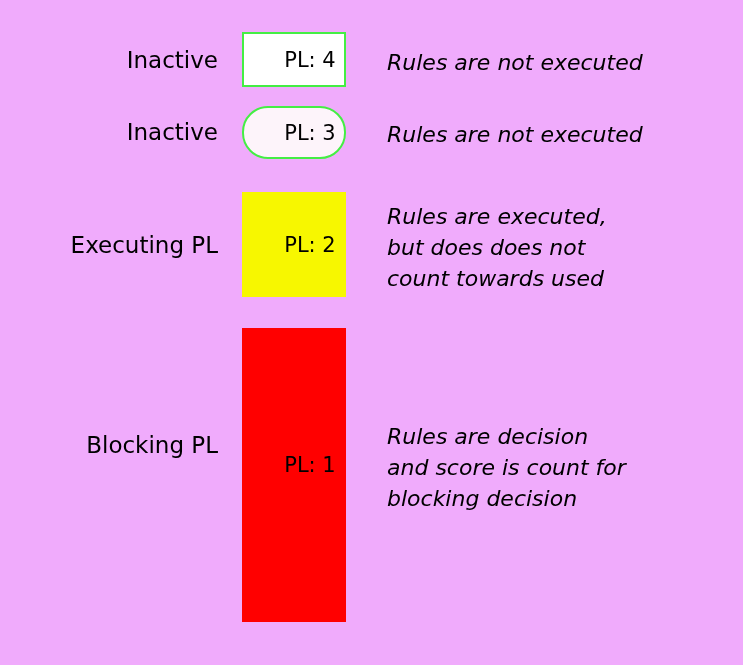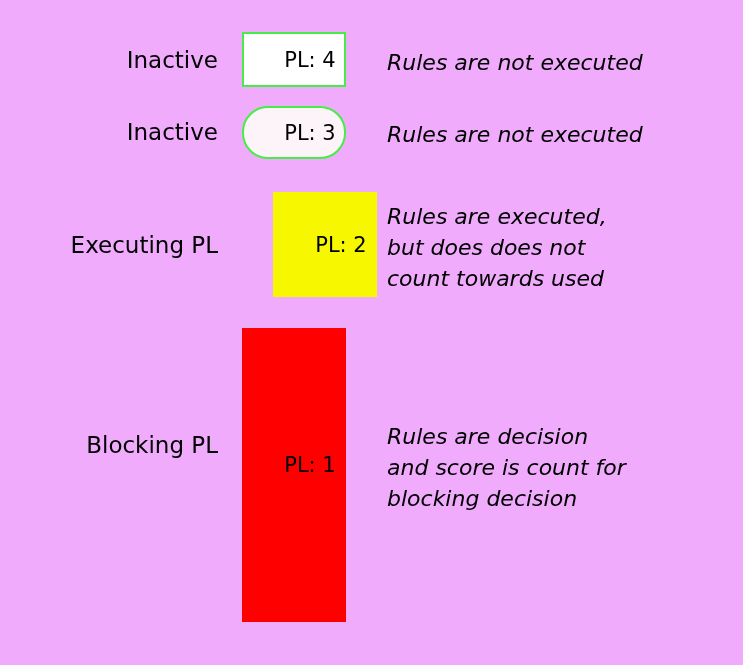--- a/index.html
+++ b/index.html
@@ -90,21 +90,21 @@
   <div class="pl-box bordered" style="top:106px; height:53px; background:#fdf4fa; border-color:#44ee44;border-radius:26px;">
     <span class="pl-box-label" style="top:50%;">PL: 3</span>
   </div>
 
   <div class="desc" style="top:119px;">
     <span class="desc-line">Rules are not executed</span>
   </div>
 
   <div class="status-label" style="top:245px;">Executing PL</div>
 
-  <div class="pl-box" style="top:192px; height:105px; background:#f7f700;margin-left:31px;">
+  <div class="pl-box" style="top:192px; height:105px; background:#f7f700;">
     <span class="pl-box-label" style="top:53px;">PL: 2</span>
   </div>
 
   <div class="desc" style="top:201px;">
     <span class="desc-line">Rules are executed,</span>
     <span class="desc-line">but does does not</span>
     <span class="desc-line">count towards used</span>
   </div>
 
   <div class="status-label" style="top:445px;">Blocking PL</div>

